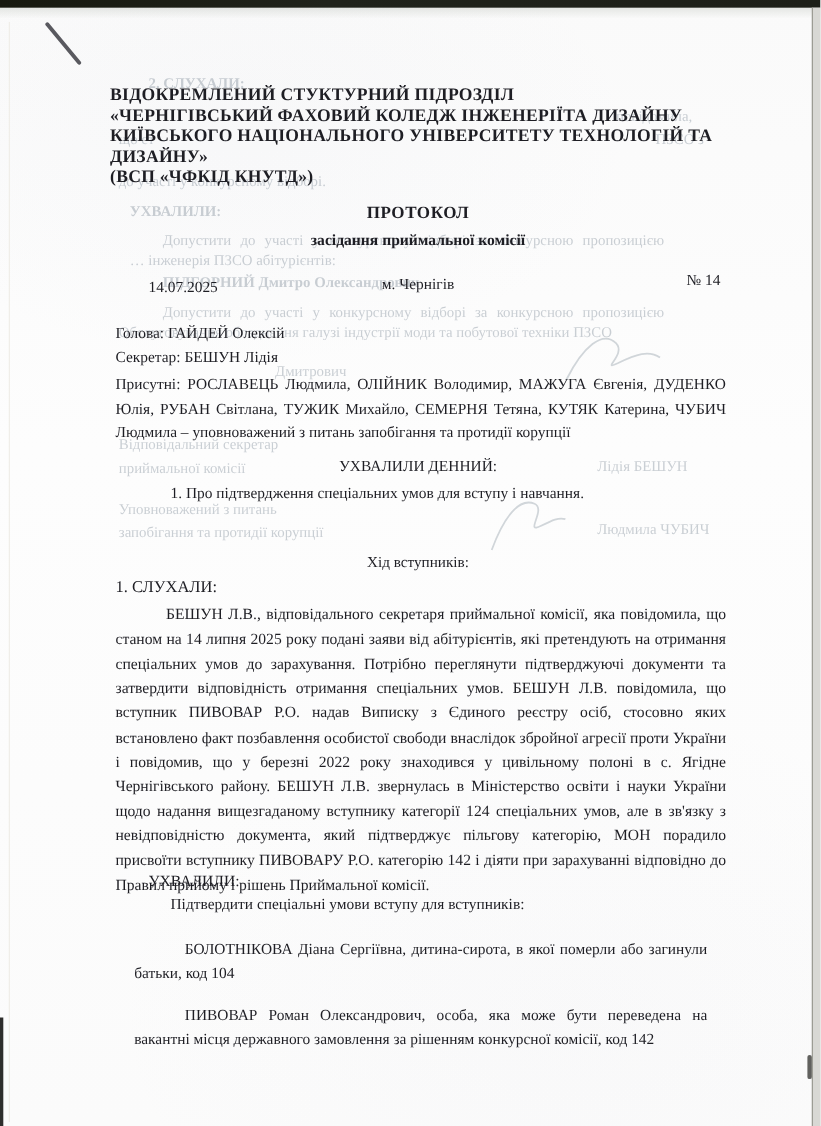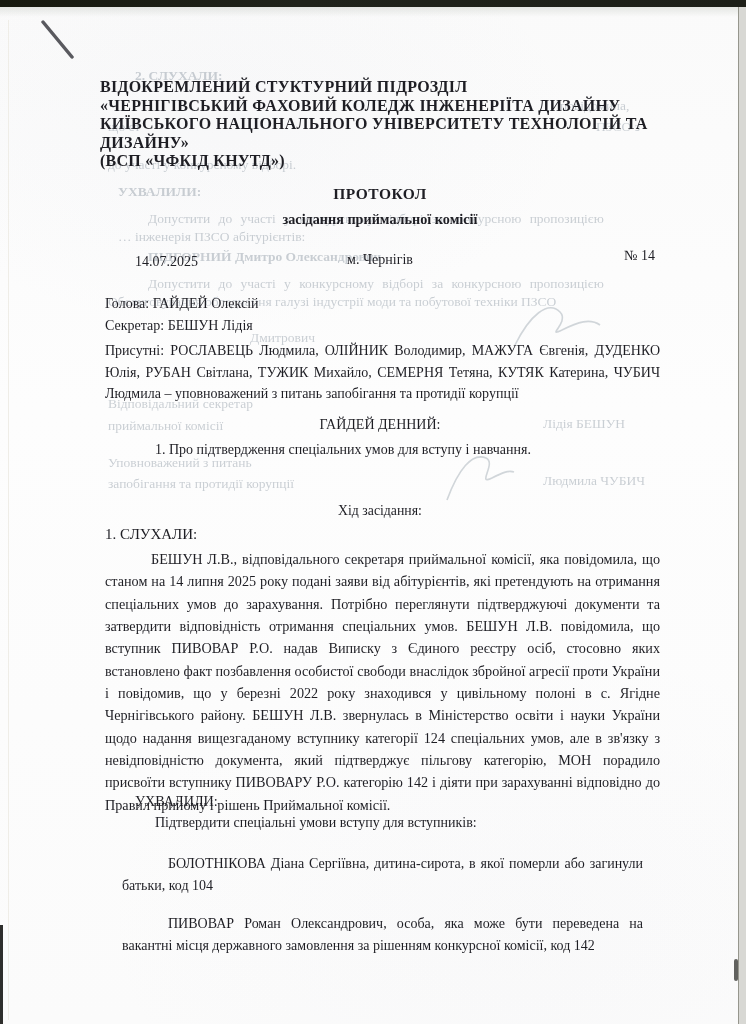--- a/index.html
+++ b/index.html
@@ -125,26 +125,26 @@
     <div class="meta-row">
       <span class="meta-date">14.07.2025</span>
       <span class="meta-place">м. Чернігів</span>
       <span class="meta-number">№ 14</span>
     </div>
 
     <div class="off-chair">Голова: ГАЙДЕЙ Олексій</div>
     <div class="off-secretary">Секретар: БЕШУН Лідія</div>
     <div class="off-attendees">Присутні: РОСЛАВЕЦЬ Людмила, ОЛІЙНИК Володимир, МАЖУГА Євгенія, ДУДЕНКО Юлія, РУБАН Світлана, ТУЖИК Михайло, СЕМЕРНЯ Тетяна, КУТЯК Катерина, ЧУБИЧ Людмила – уповноважений з питань запобігання та протидії корупції</div>
 
-    <div class="agenda-title">ГАЙДЕЙ ДЕННИЙ:</div>
+    <div class="agenda-title">УХВАЛИЛИ ДЕННИЙ:</div>
     <div class="agenda-items">
       <span>1. Про підтвердження спеціальних умов для вступу і навчання.</span><br>
     </div>
 
-    <div class="proceedings">Хід засідання:</div>
+    <div class="proceedings">Хід вступників:</div>
 
     <div class="listened-heading">1. СЛУХАЛИ:</div>
     <div class="listened-body">БЕШУН Л.В., відповідального секретаря приймальної комісії, яка повідомила, що станом на 14 липня 2025 року подані заяви від абітурієнтів, які претендують на отримання спеціальних умов до зарахування. Потрібно переглянути підтверджуючі документи та затвердити відповідність отримання спеціальних умов. БЕШУН Л.В. повідомила, що вступник ПИВОВАР Р.О. надав Виписку з Єдиного реєстру осіб, стосовно яких встановлено факт позбавлення особистої свободи внаслідок збройної агресії проти України і повідомив, що у березні 2022 року знаходився у цивільному полоні в с. Ягідне Чернігівського району. БЕШУН Л.В. звернулась в Міністерство освіти і науки України щодо надання вищезгаданому вступнику категорії 124 спеціальних умов, але в зв'язку з невідповідністю документа, який підтверджує пільгову категорію, МОН порадило присвоїти вступнику ПИВОВАРУ Р.О. категорію 142 і діяти при зарахуванні відповідно до Правил прийому і рішень Приймальної комісії.</div>
 
     <div class="resolved-heading">УХВАЛИЛИ:</div>
     <div class="resolved-intro">Підтвердити спеціальні умови вступу для вступників:</div>
     <div class="resolved-items">
       <p>БОЛОТНІКОВА Діана Сергіївна, дитина-сирота, в якої померли або загинули батьки, код 104</p>
       <p>ПИВОВАР Роман Олександрович, особа, яка може бути переведена на вакантні місця державного замовлення за рішенням конкурсної комісії, код 142</p>
     </div>

